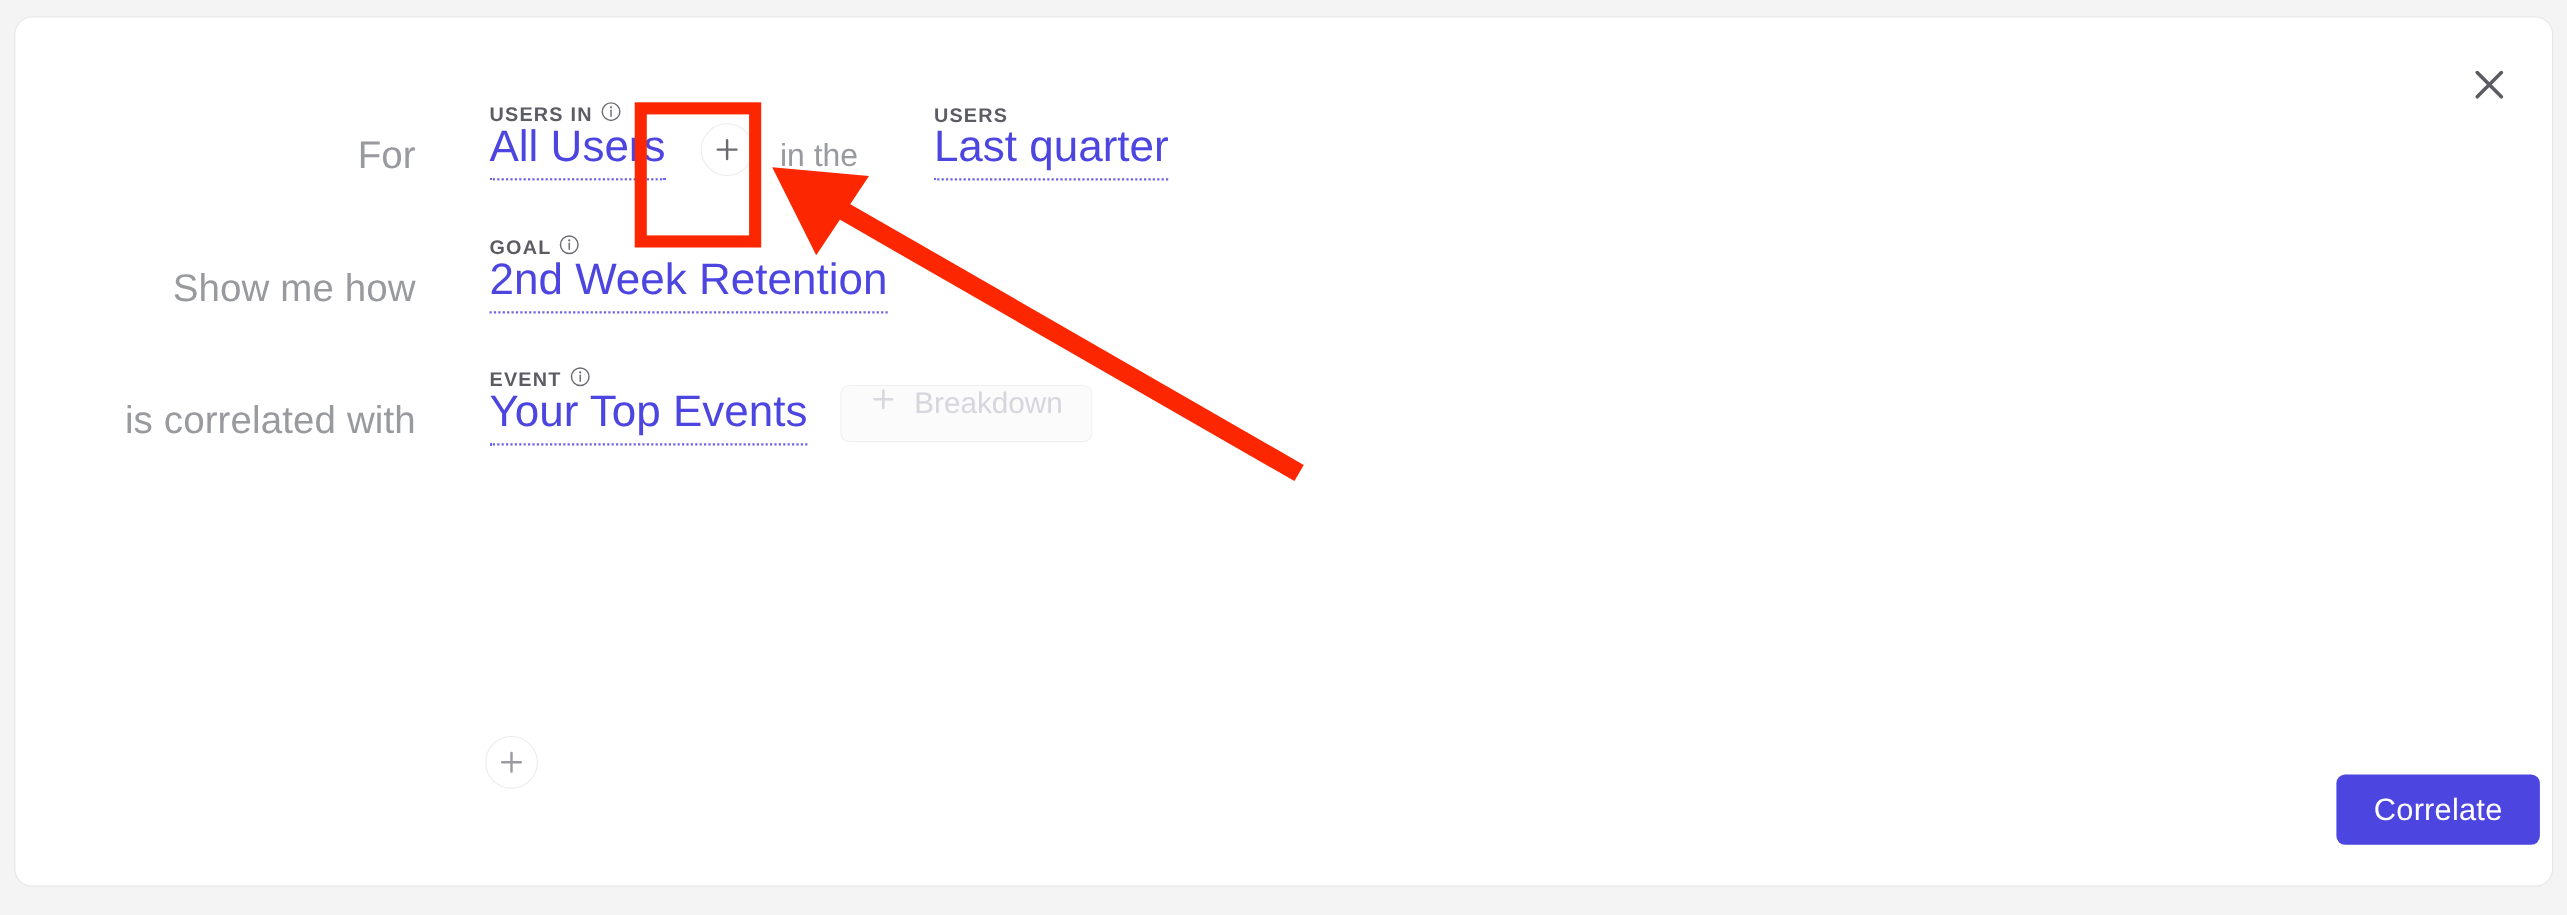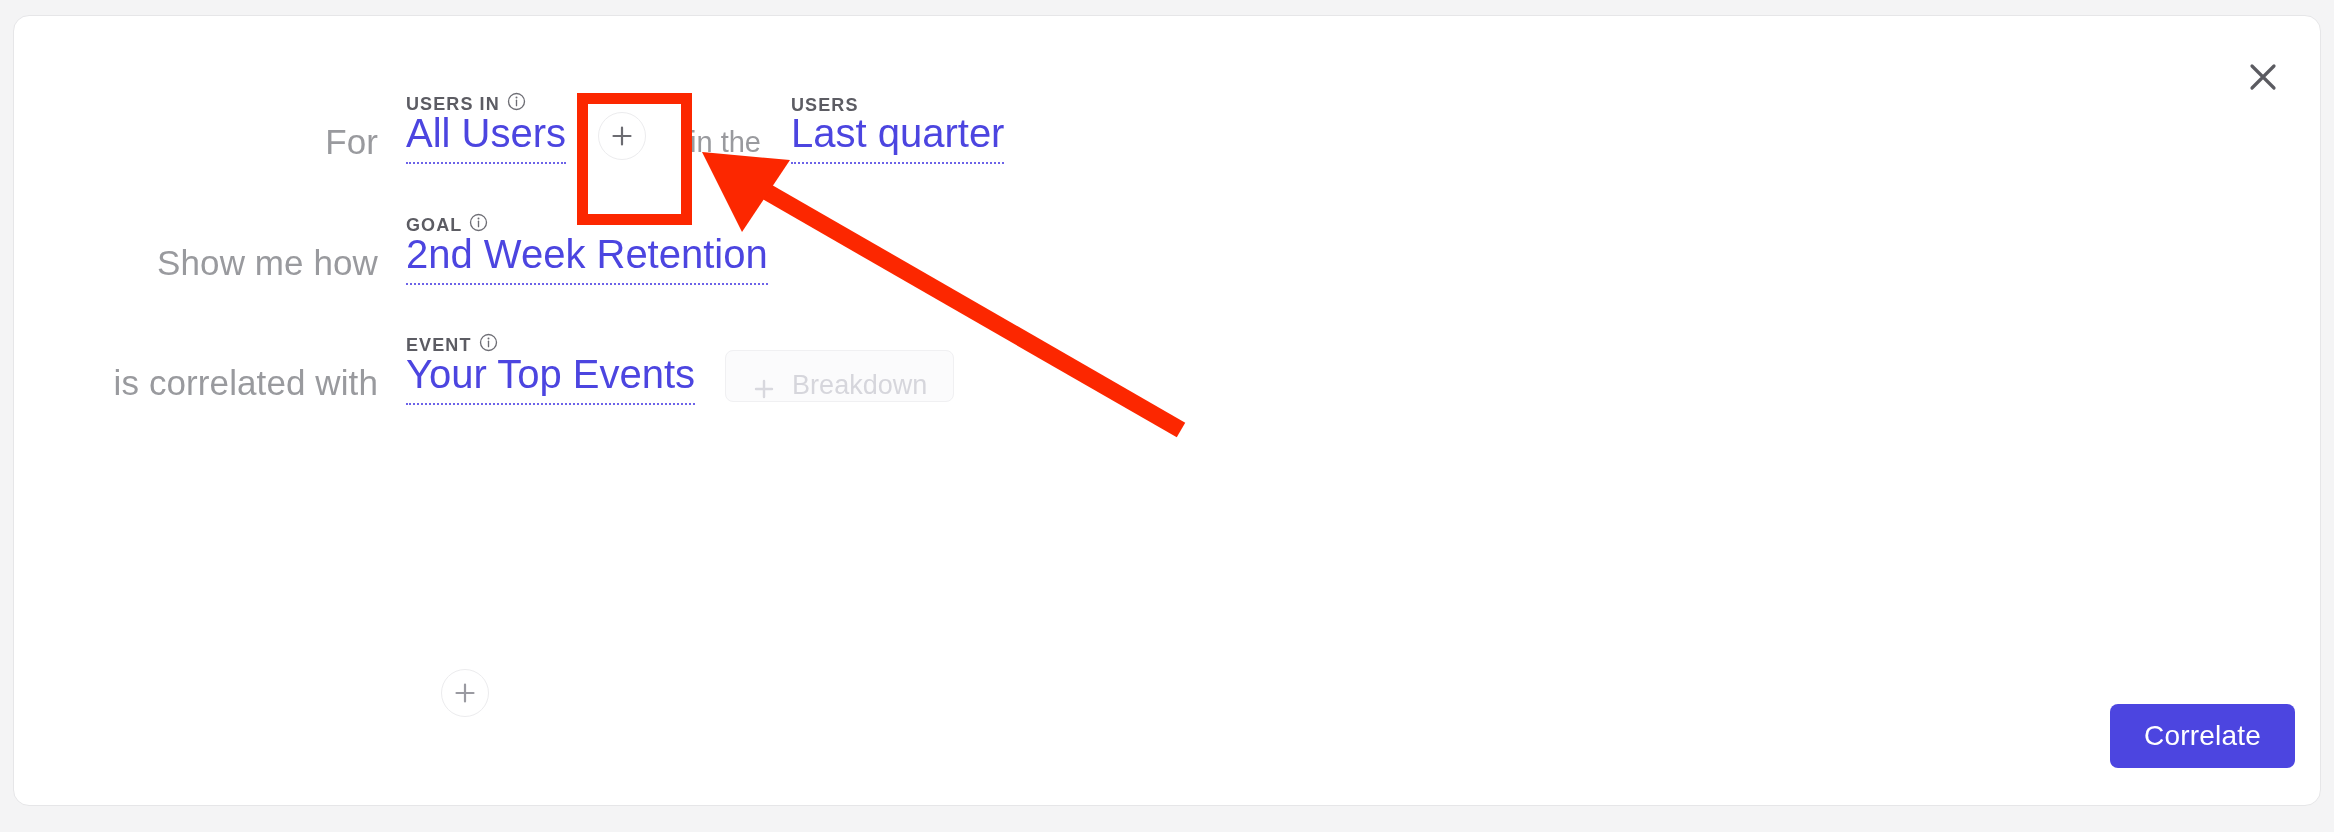--- a/index.html
+++ b/index.html
@@ -75,20 +75,21 @@
     color: #999a9e;
     line-height: 44px;
     white-space: nowrap;
     letter-spacing: .1px;
   }
 
   
   .field {
     position: relative;
     display: inline-block;
+    margin-left: 39px;
   }
   .field-label {
     position: absolute;
     left: 0;
     bottom: 48px;
     display: flex;
     align-items: center;
     gap: 7px;
     font-size: 18px;
     font-weight: 700;
@@ -126,33 +127,33 @@
 
   .add-filter-slot {
     margin-left: 32px;
     margin-bottom: 4px;
   }
 
   .in-the-text {
     font-size: 29px;
     color: #999a9e;
     line-height: 44px;
-    margin-left: 44px;
+    margin-left: 24px;
     margin-right: 30px;
     white-space: nowrap;
   }
 
   
   .breakdown-btn {
     margin-left: 30px;
     margin-bottom: 3px;
     height: 52px;
     padding: 0 26px;
     display: inline-flex;
-    align-items: flex-end;
+    align-items: flex-start;
     gap: 16px;
     background: #fbfbfc;
     border: 1px solid #f0f0f2;
     border-radius: 8px;
     font-size: 27px;
     color: #d6d6dc;
     cursor: pointer;
     white-space: nowrap;
   }
   .breakdown-btn svg { display: block; flex: none; }
@@ -160,21 +161,21 @@
   
   .add-row {
     position: absolute;
     left: 427px;
     top: 653px;
   }
 
   
   .correlate-btn {
     position: absolute;
-    right: 25px;
+    right: 11px;
     bottom: 37px;
     height: 64px;
     padding: 0 34px;
     background: #4c45e0;
     color: #ffffff;
     font-size: 28px;
     border: none;
     border-radius: 8px;
     cursor: pointer;
     font-family: "Liberation Sans", sans-serif;

